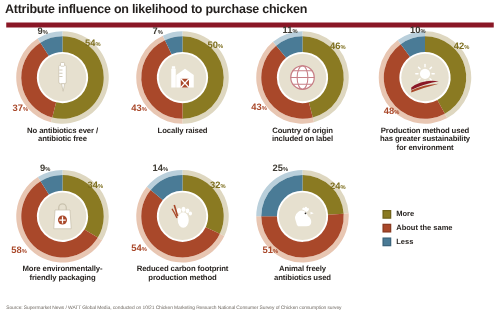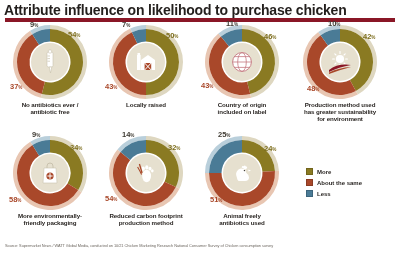--- a/index.html
+++ b/index.html
@@ -9,21 +9,21 @@
     font-family:"Liberation Sans", sans-serif;
     overflow:hidden;
     position:relative;
   }
   .page{
     position:absolute;inset:0;
     background:#ffffff;
   }
   .title{
     position:absolute;left:4px;top:2px;
-    font-size:14px;
+    font-size:10px;
     font-weight:bold;
     color:#231f1d;
     letter-spacing:-0.2px;
     white-space:nowrap;
   }
   .rule{
     position:absolute;left:5px;top:18px;
     width:390px;height:4px;
     background:#8a1726;
   }

